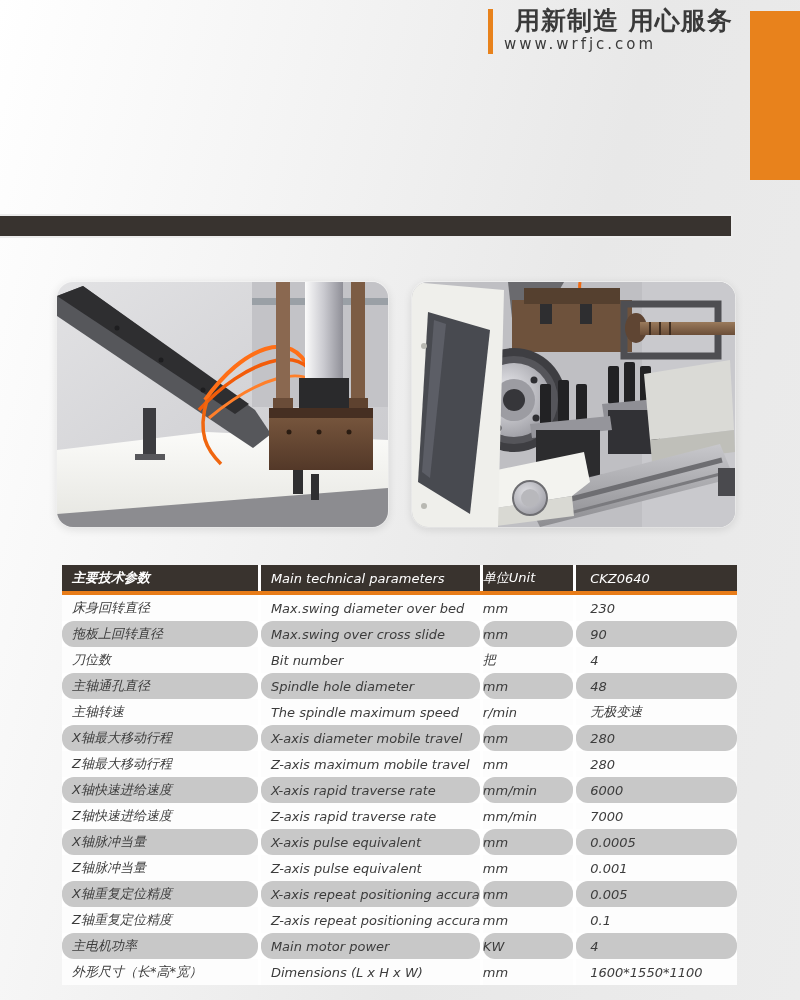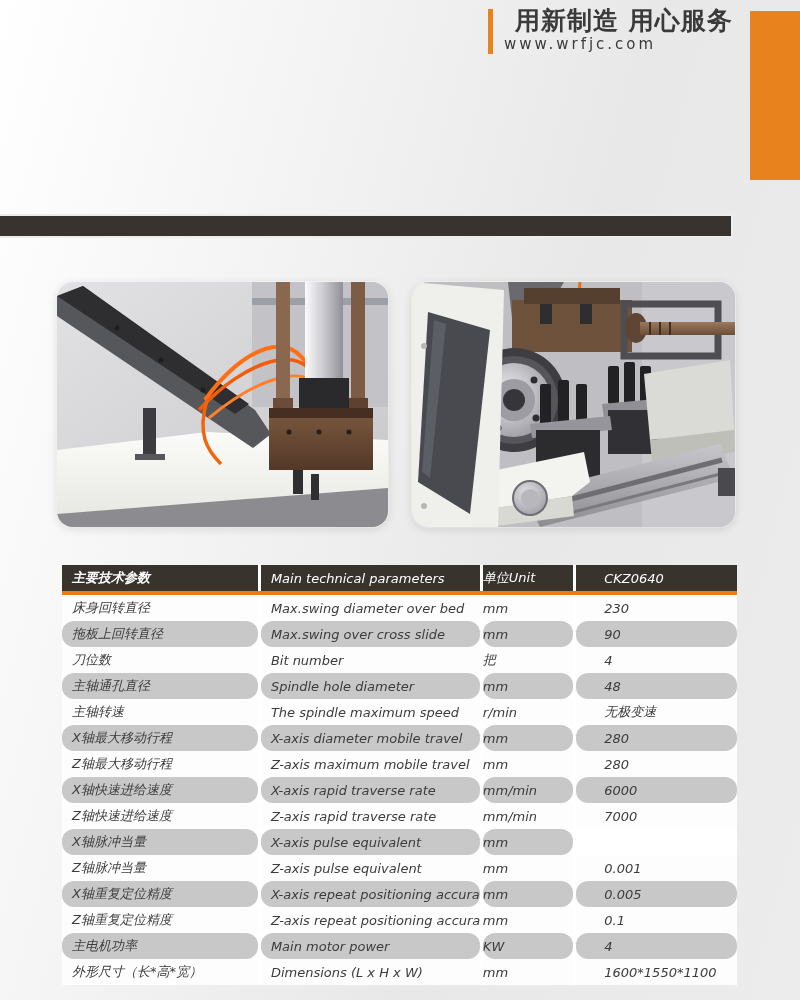--- a/index.html
+++ b/index.html
@@ -18,21 +18,21 @@
   
   .photo{position:absolute;top:282px;height:245px;border-radius:16px;overflow:hidden;box-shadow:0 2px 10px rgba(0,0,0,0.12),0 0 0 1px rgba(255,255,255,0.55);}
   .photo svg{display:block;width:100%;height:100%;}
   .photo-left{left:57px;width:331px;}
   .photo-right{left:412px;width:323px;}
   
   .spec-table{position:absolute;left:62px;top:565px;width:675px;background:#ffffff;}
   .trow{display:grid;grid-template-columns:195fr 218fr 90fr 160fr;column-gap:3px;height:26px;background:#ffffff;font-style:italic;}
   .trow .cell{display:flex;align-items:center;font-size:13px;color:#3c3c3c;background:#fdfdfd;padding-left:10px;overflow:hidden;white-space:nowrap;}
   .trow .cell.c-unit{padding-left:0;}
-  .trow .cell.c-val{padding-left:28px;}
+  .trow .cell.c-val{padding-left:14px;}
   .trow.alt .cell{background:#c8c8c8;border-radius:12px;}
   .thead{height:26px;}
   .thead .cell{background:#39332e;color:#ffffff;}
   .thead .cell.c-cn{font-weight:600;}
   .accent-underline{height:4px;background:#e87c18;}
 </style>
 </head>
 <body>
 
 <div class="page">
@@ -228,20 +228,21 @@
         <div class="trow">
     <div class="cell c-cn">Z轴快速进给速度</div>
     <div class="cell c-en">Z-axis rapid traverse rate</div>
     <div class="cell c-unit">mm/min</div>
     <div class="cell c-val">7000</div>
   </div>
         <div class="trow alt">
     <div class="cell c-cn">X轴脉冲当量</div>
     <div class="cell c-en">X-axis pulse equivalent</div>
     <div class="cell c-unit">mm</div>
+    <div class="cell c-val">0.0005</div>
   </div>
         <div class="trow">
     <div class="cell c-cn">Z轴脉冲当量</div>
     <div class="cell c-en">Z-axis pulse equivalent</div>
     <div class="cell c-unit">mm</div>
     <div class="cell c-val">0.001</div>
   </div>
         <div class="trow alt">
     <div class="cell c-cn">X轴重复定位精度</div>
     <div class="cell c-en">X-axis repeat positioning accuracy</div>

